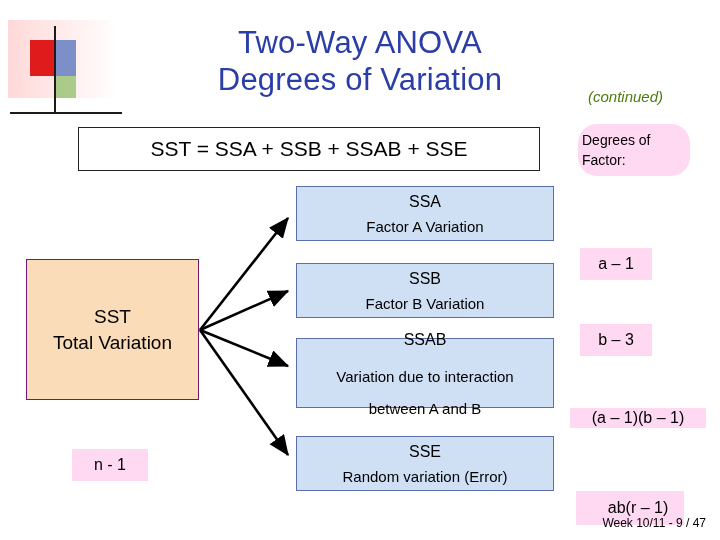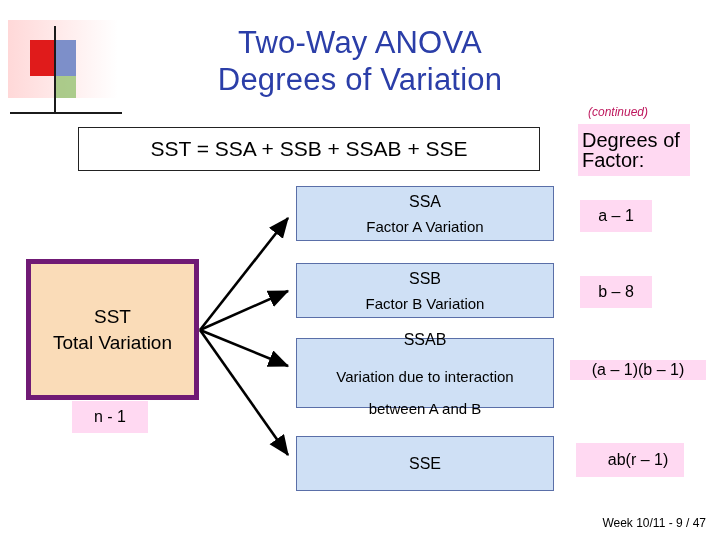--- a/index.html
+++ b/index.html
@@ -75,24 +75,24 @@
     width: 480px;
     text-align: center;
     color: #2b3ea8;
     font-size: 31px;
     line-height: 37px;
     letter-spacing: .2px;
   }
   .continued {
     position: absolute;
     left: 588px;
-    top: 105px;
-    font-size: 12px;
+    top: 88px;
+    font-size: 15px;
     font-style: italic;
-    color: #be185d;
+    color: #4d7c0f;
   }
 
   
   .box {
     position: absolute;
     box-sizing: border-box;
     display: flex;
     flex-direction: column;
     align-items: center;
     justify-content: center;
@@ -125,46 +125,48 @@
   .box-ssa  { left: 296px; top: 186px;  width: 258px; height: 55px; }
   .box-ssb  { left: 296px; top: 263px;  width: 258px; height: 55px; }
   .box-ssab { left: 296px; top: 338px;  width: 258px; height: 70px; gap: 12px; }
   .box-sse  { left: 296px; top: 436px;  width: 258px; height: 55px; }
 
   .box-sst {
     left: 26px;
     top: 259px;
     width: 173px;
     height: 141px;
-    border: 5px solid #701a75;
+    border: 1px solid #701a75;
     background: #fadcb8;
     font-size: 19px;
     line-height: 26px;
     color: #000;
   }
 
   
   .box-pink {
     background: #ffd9f2;
     color: #000;
     font-size: 16px;
+    margin-top: 48px;
   }
   .box-df-title {
     left: 578px;
     top: 124px;
     width: 112px;
     height: 52px;
     background: #ffd9f2;
-    font-size: 20px;
+    font-size: 14px;
     line-height: 20px;
     color: #000;
     align-items: flex-start;
     justify-content: center;
     text-align: left;
     padding-left: 4px;
+    border-radius: 19px;
   }
   .box-a1   { left: 580px; top: 200px; width: 72px;  height: 32px; }
   .box-b1   { left: 580px; top: 276px; width: 72px;  height: 32px; }
   .box-ab1  { left: 570px; top: 360px; width: 136px; height: 20px; }
   .box-abr1 { left: 576px; top: 443px; width: 108px; height: 34px; padding-left: 16px; }
   .box-n1   { left: 72px;  top: 401px; width: 76px;  height: 32px; }
 
   
   .arrows {
     position: absolute;
@@ -237,34 +239,35 @@
   </div>
   <div class="box box-pink box-a1">
     <span>a – 1</span>
   </div>
 
   <div class="box box-blue box-ssb">
     <div class="blue-head">SSB</div>
     <div class="blue-sub">Factor B Variation</div>
   </div>
   <div class="box box-pink box-b1">
-    <span>b – 8</span>
+    <span>b – 3</span>
   </div>
 
   <div class="box box-blue box-ssab">
     <div class="blue-head">SSAB</div>
     <div class="blue-sub">Variation due to interaction</div>
     <div class="blue-sub" style="margin-top:0">between A and B</div>
   </div>
   <div class="box box-pink box-ab1">
     <span>(a – 1)(b – 1)</span>
   </div>
 
   <div class="box box-blue box-sse">
     <div class="blue-head">SSE</div>
+    <div class="blue-sub">Random variation (Error)</div>
   </div>
   <div class="box box-pink box-abr1">
     <span>ab(r – 1)</span>
   </div>
 
   <div class="footer">Week 10/11 - 9 / 47</div>
 
 </div>
 
 </body></html>

